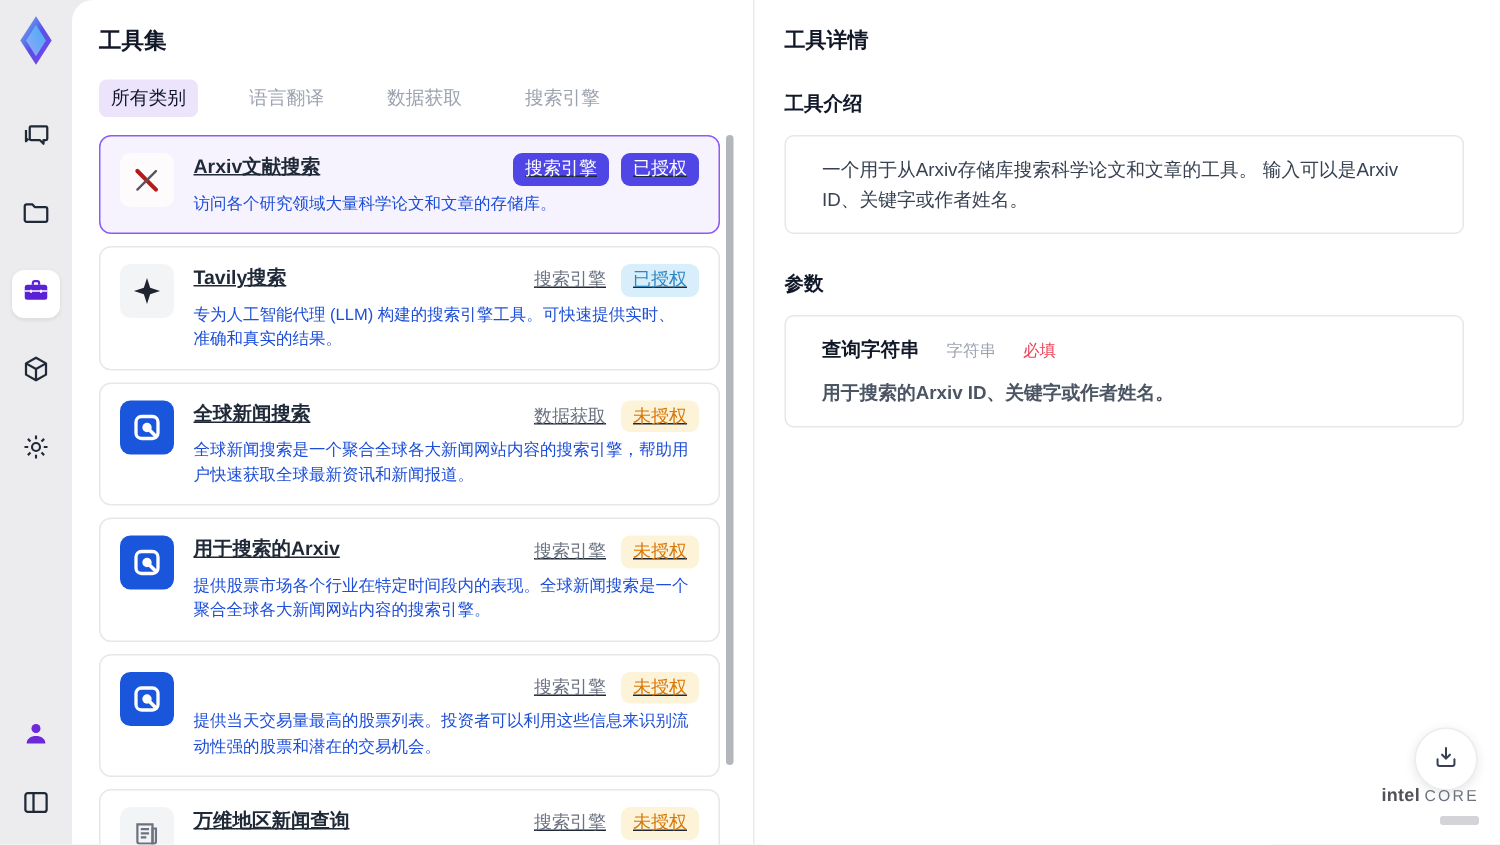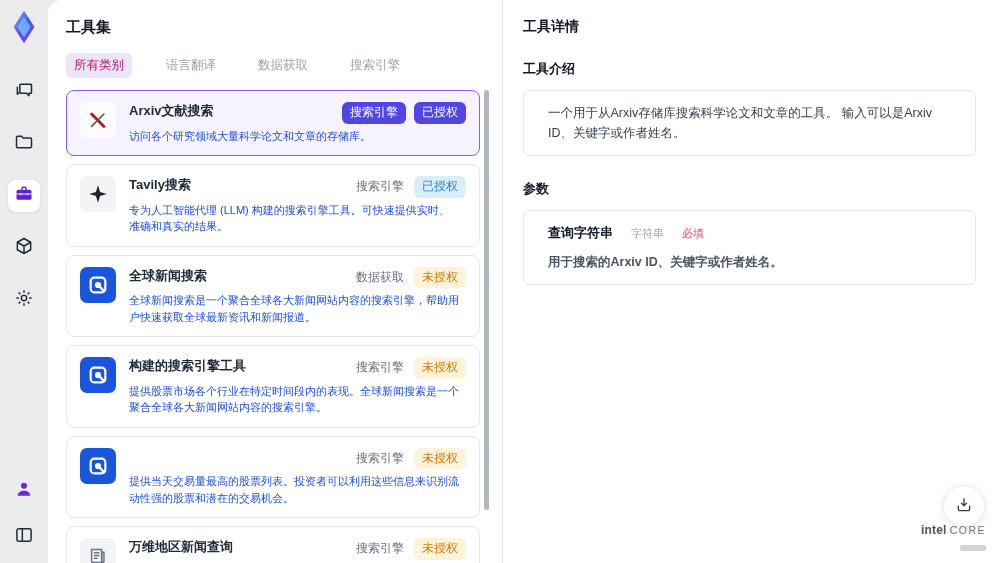--- a/index.html
+++ b/index.html
@@ -17,30 +17,30 @@
   .rail-bottom { margin-top:auto; display:flex; flex-direction:column; align-items:center; gap:14px; }
 
   
   .shell { position:absolute; left:48px; top:0; width:952px; height:563px; background:#ffffff; border-radius:14px 0 0 0; }
 
   
   .list-pane { position:absolute; left:0; top:0; width:454px; height:427px; padding:18px 0 0 18px; }
   .page-title { font-size:15px; font-weight:bold; color:#111827; }
   .tabs { display:flex; align-items:center; gap:26px; margin-top:16px; }
   .tab { font-size:12.5px; color:#9ca3af; cursor:pointer; padding:4px 8px; border-radius:5px; white-space:nowrap; }
-  .tab.active { background:#ece4fb; color:#be185d; }
+  .tab.active { background:#ece4fb; color:#0f172a; }
   .cards { margin-top:12px; width:414px; display:flex; flex-direction:column; gap:8px; }
   .card { background:#ffffff; border:1px solid #e5e7eb; border-radius:8px; padding:11px 13px; display:flex; gap:13px; cursor:pointer; }
   .card.selected { border:1.5px solid #8b5cf6; background:#f7f3fe; }
   .tool-icon { flex:0 0 36px; width:36px; height:36px; border-radius:7px; display:flex; align-items:center; justify-content:center; background:#f3f4f6; }
   .tool-icon.white { background:#fdfbfb; }
   .tool-icon.blue { background:#1a56db; }
   .tool-icon svg { width:22px; height:22px; }
   .card-main { flex:1; min-width:0; }
-  .card-head { display:flex; align-items:flex-start; }
+  .card-head { display:flex; align-items:flex-start;text-decoration:underline; }
   .tool-title { font-size:13px; font-weight:bold; color:#1f2937; line-height:1.4; }
   .badges { margin-left:auto; display:flex; gap:8px; align-items:center; flex:0 0 auto; padding-left:8px; }
   .badge { font-size:12px; white-space:nowrap; border-radius:6px; padding:3px 8px; line-height:1.3; }
   .badge.solid { background:#4f46e5; color:#ffffff; }
   .badge.plain { background:transparent; color:#6b7280; padding:3px 2px; }
   .badge.blue  { background:#d9eefb; color:#2e86c1; }
   .badge.orange{ background:#fcf3d8; color:#d97706; }
   .tool-desc { font-size:11px; color:#1d4ed8; line-height:1.5; margin-top:4px; max-width:330px; }
 
   
@@ -221,21 +221,21 @@
         <div class="card">
     <span class="tool-icon blue">
             <svg viewBox="0 0 24 24">
               <rect x="4" y="4" width="16" height="16" rx="4" fill="none" stroke="#ffffff" stroke-width="2.4"></rect>
               <circle cx="12" cy="12" r="3.4" fill="#ffffff"></circle>
               <path d="M14 14 L18.6 18.6" stroke="#ffffff" stroke-width="2.6" stroke-linecap="round"></path>
             </svg>
           </span>
     <div class="card-main">
       <div class="card-head">
-        <span class="tool-title">构建的搜索引擎工具</span>
+        <span class="tool-title">用于搜索的Arxiv</span>
         <span class="badges">
           <span class="badge b-cat plain">搜索引擎</span>
           <span class="badge b-auth orange">未授权</span>
         </span>
       </div>
       <div class="tool-desc">提供股票市场各个行业在特定时间段内的表现。全球新闻搜索是一个聚合全球各大新闻网站内容的搜索引擎。</div>
     </div>
   </div>
         <div class="card">
     <span class="tool-icon blue">

